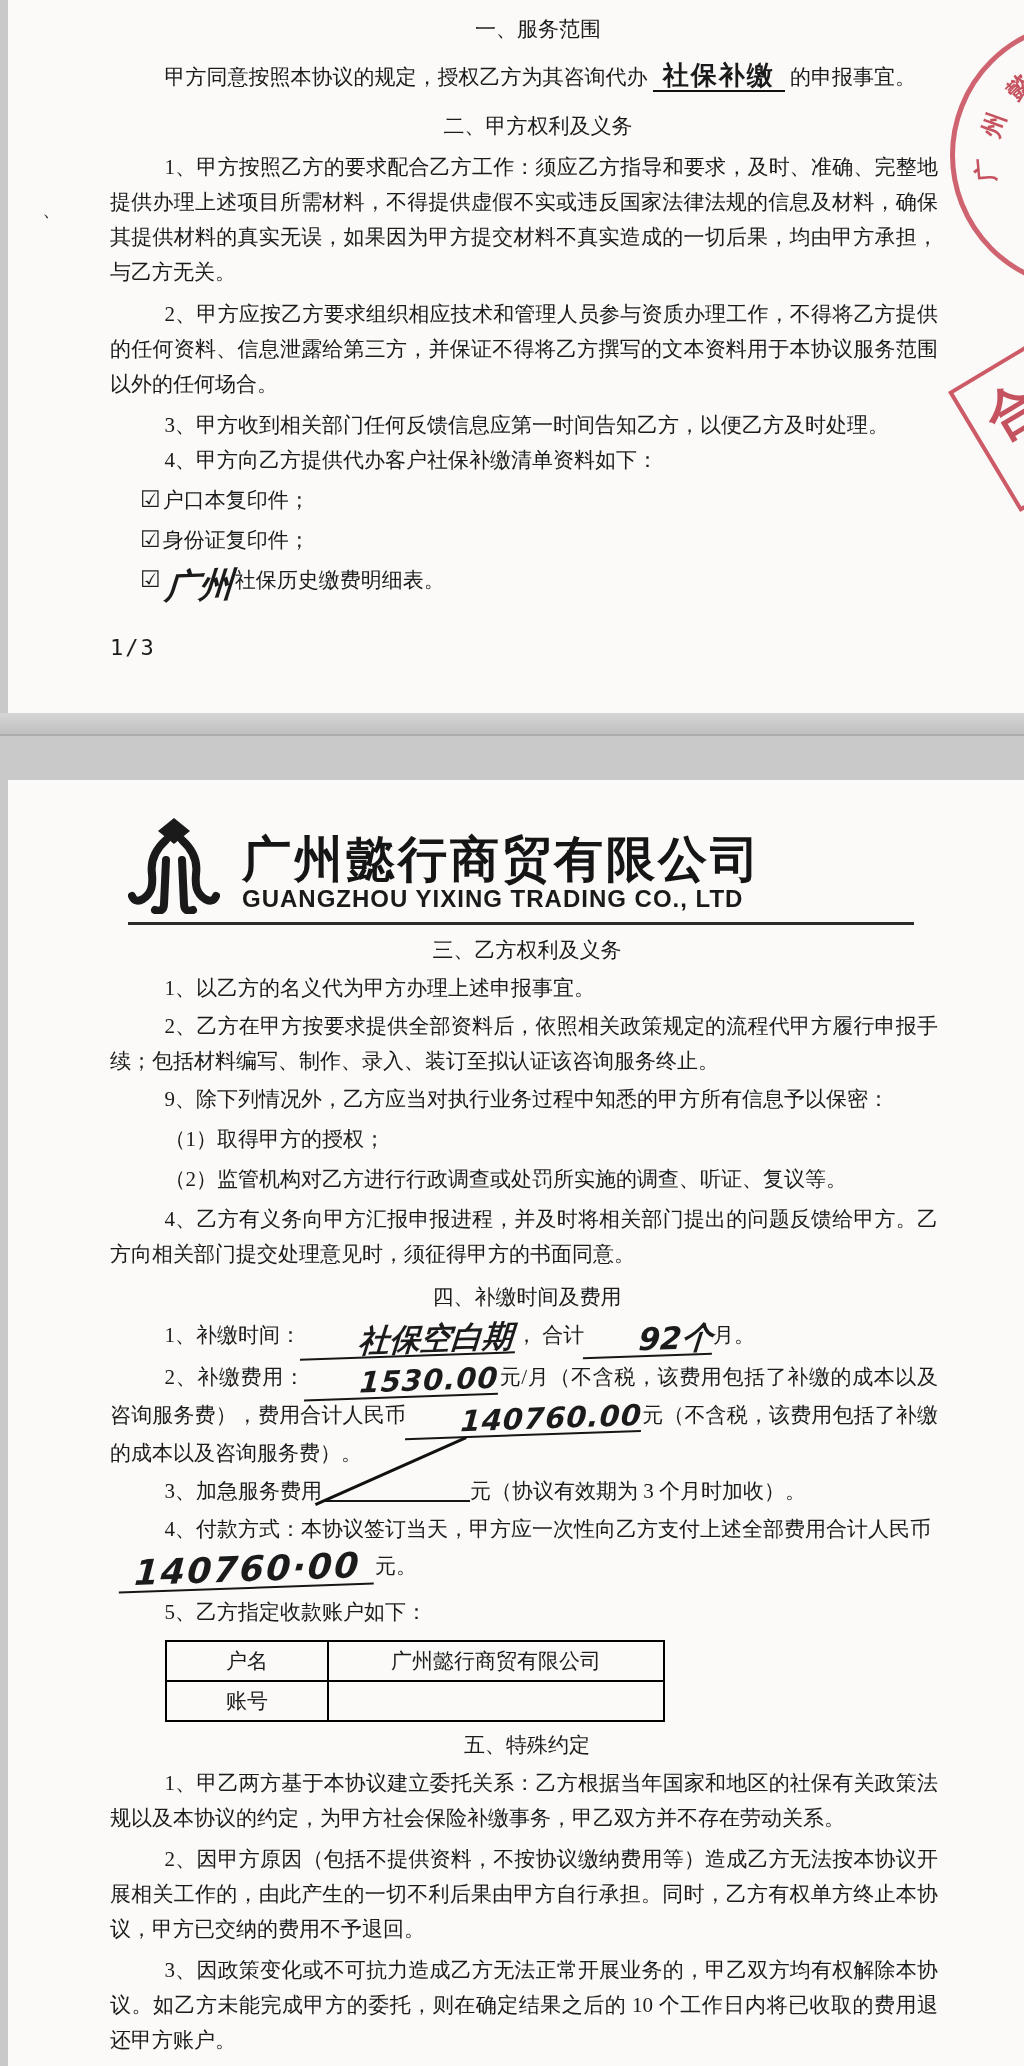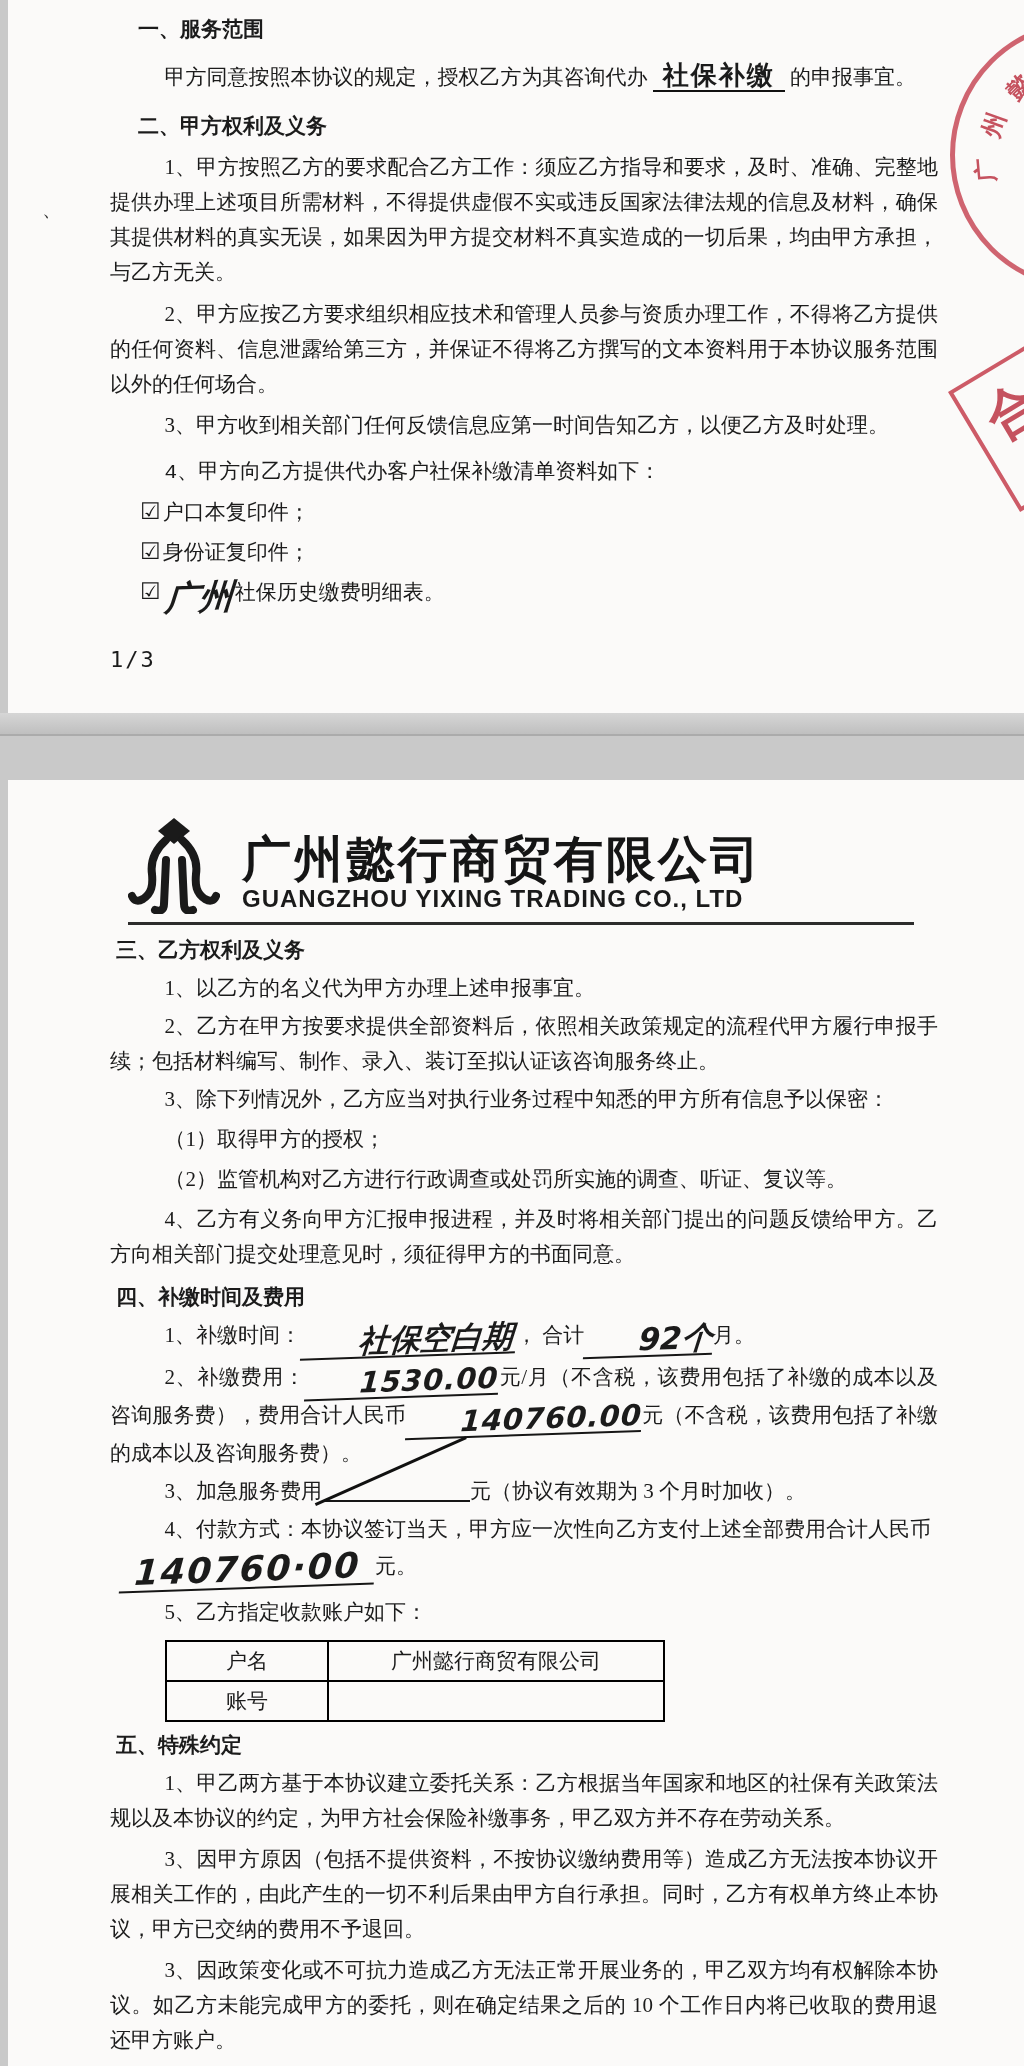--- a/index.html
+++ b/index.html
@@ -9,21 +9,21 @@
     font-family:"Liberation Serif", serif;
     color:#1b1b1b;
   }
   .page{position:absolute;left:8px;right:0;background:#fbfaf9;}
   #page1{top:0;height:713px;}
   #page2{top:760px;height:1330px;margin-top:20px;}
   .page-break{position:absolute;left:0;top:713px;width:1024px;height:23px;
     background:linear-gradient(#d6d6d6,#bdbdbd);box-shadow:inset 0 -2px 0 #ababab;}
 
   .body-text{padding:6px 86px 0 102px;font-size:21px;line-height:35px;text-align:justify;}
-  .hd{font-weight:bold;margin:6px 0 0 28px;text-align:left;}
+  .hd{font-weight:normal;margin:6px 0 0 28px;text-align:center;}
   .para{margin:3px 0 0 0;text-indent:2.6em;}
   .sub{margin:5px 0 0 0;text-indent:2.6em;text-align:left;}
   .blank-bold{font-weight:bold;font-size:26px;border-bottom:2px solid #111;
     padding:0 10px;letter-spacing:2px;margin-top:29px;}
 
   
   .check-item{margin:4px 0 0 30px;text-indent:0;text-align:left;position:relative;}
   .checkbox-glyph{font-size:23px;margin-right:2px;}
   .hw{font-family:"DejaVu Sans", sans-serif;font-style:italic;font-weight:700;
     display:inline-block;line-height:1;transform:rotate(-2deg) skewX(-6deg);}
@@ -90,21 +90,21 @@
       <span>甲方同意按照本协议的规定，授权乙方为其咨询代办</span>
       <span class="blank-bold">社保补缴</span>
       <span>的申报事宜。</span>
     </p>
 
     <p class="hd" style="margin-top:14px;">二、甲方权利及义务</p>
 
     <p class="para" style="margin-top:6px;">1、甲方按照乙方的要求配合乙方工作：须应乙方指导和要求，及时、准确、完整地提供办理上述项目所需材料，不得提供虚假不实或违反国家法律法规的信息及材料，确保其提供材料的真实无误，如果因为甲方提交材料不真实造成的一切后果，均由甲方承担，与乙方无关。</p>
     <p class="para" style="margin-top:7px;">2、甲方应按乙方要求组织相应技术和管理人员参与资质办理工作，不得将乙方提供的任何资料、信息泄露给第三方，并保证不得将乙方撰写的文本资料用于本协议服务范围以外的任何场合。</p>
     <p class="para" style="margin-top:6px;">3、甲方收到相关部门任何反馈信息应第一时间告知乙方，以便乙方及时处理。</p>
-    <p class="para" style="margin-top:12px;font-family:Liberation Mono, monospace;">4、甲方向乙方提供代办客户社保补缴清单资料如下：</p>
+    <p class="para" style="margin-top:0;">4、甲方向乙方提供代办客户社保补缴清单资料如下：</p>
 
     <p class="check-item">
       <span class="checkbox-glyph">☑</span><span>户口本复印件；</span>
     </p>
     <p class="check-item">
       <span class="checkbox-glyph">☑</span><span>身份证复印件；</span>
     </p>
     <p class="check-item">
       <span class="checkbox-glyph">☑</span><span class="hw hw-city">广州</span><span>社保历史缴费明细表。</span>
     </p>
@@ -143,21 +143,21 @@
       <div class="company-cn">广州懿行商贸有限公司</div>
       <div class="company-en">GUANGZHOU YIXING TRADING CO., LTD</div>
     </div>
   </div>
 
   <div class="body-text" style="padding-top:2px;">
     <p class="hd" style="margin-left:6px;">三、乙方权利及义务</p>
 
     <p class="para">1、以乙方的名义代为甲方办理上述申报事宜。</p>
     <p class="para">2、乙方在甲方按要求提供全部资料后，依照相关政策规定的流程代甲方履行申报手续；包括材料编写、制作、录入、装订至拟认证该咨询服务终止。</p>
-    <p class="para">3、除下列情况外，乙方应当对执行业务过程中知悉的甲方所有信息予以保密：</p>
+    <p class="para">9、除下列情况外，乙方应当对执行业务过程中知悉的甲方所有信息予以保密：</p>
     <p class="sub">（1）取得甲方的授权；</p>
     <p class="sub">（2）监管机构对乙方进行行政调查或处罚所实施的调查、听证、复议等。</p>
     <p class="para" style="margin-top:5px;">4、乙方有义务向甲方汇报申报进程，并及时将相关部门提出的问题反馈给甲方。乙方向相关部门提交处理意见时，须征得甲方的书面同意。</p>
 
     <p class="hd" style="margin-left:6px;margin-top:8px;">四、补缴时间及费用</p>
 
     <p class="para">
       <span>1、补缴时间：</span><span class="u-line hw hw-period">社保空白期</span><span>，  合计</span><span class="u-line hw hw-months">92个</span><span>月。</span>
     </p>
 
@@ -184,21 +184,21 @@
         </tr>
         <tr>
           <td class="lbl">账号</td>
           <td class="val"></td>
         </tr>
       </tbody>
     </table>
 
     <p class="hd" style="margin-left:6px;margin-top:6px;">五、特殊约定</p>
     <p class="para">1、甲乙两方基于本协议建立委托关系：乙方根据当年国家和地区的社保有关政策法规以及本协议的约定，为甲方社会保险补缴事务，甲乙双方并不存在劳动关系。</p>
-    <p class="para" style="margin-top:6px;">3、因甲方原因（包括不提供资料，不按协议缴纳费用等）造成乙方无法按本协议开展相关工作的，由此产生的一切不利后果由甲方自行承担。同时，乙方有权单方终止本协议，甲方已交纳的费用不予退回。</p>
+    <p class="para" style="margin-top:6px;">2、因甲方原因（包括不提供资料，不按协议缴纳费用等）造成乙方无法按本协议开展相关工作的，由此产生的一切不利后果由甲方自行承担。同时，乙方有权单方终止本协议，甲方已交纳的费用不予退回。</p>
     <p class="para" style="margin-top:6px;">3、因政策变化或不可抗力造成乙方无法正常开展业务的，甲乙双方均有权解除本协议。如乙方未能完成甲方的委托，则在确定结果之后的 10 个工作日内将已收取的费用退还甲方账户。</p>
 
     <p class="hd" style="margin-left:6px;margin-top:6px;">六、纠纷的解决</p>
 
   </div>
 
   <div class="redact-bar"></div>
 </div>
 
 </body></html>

